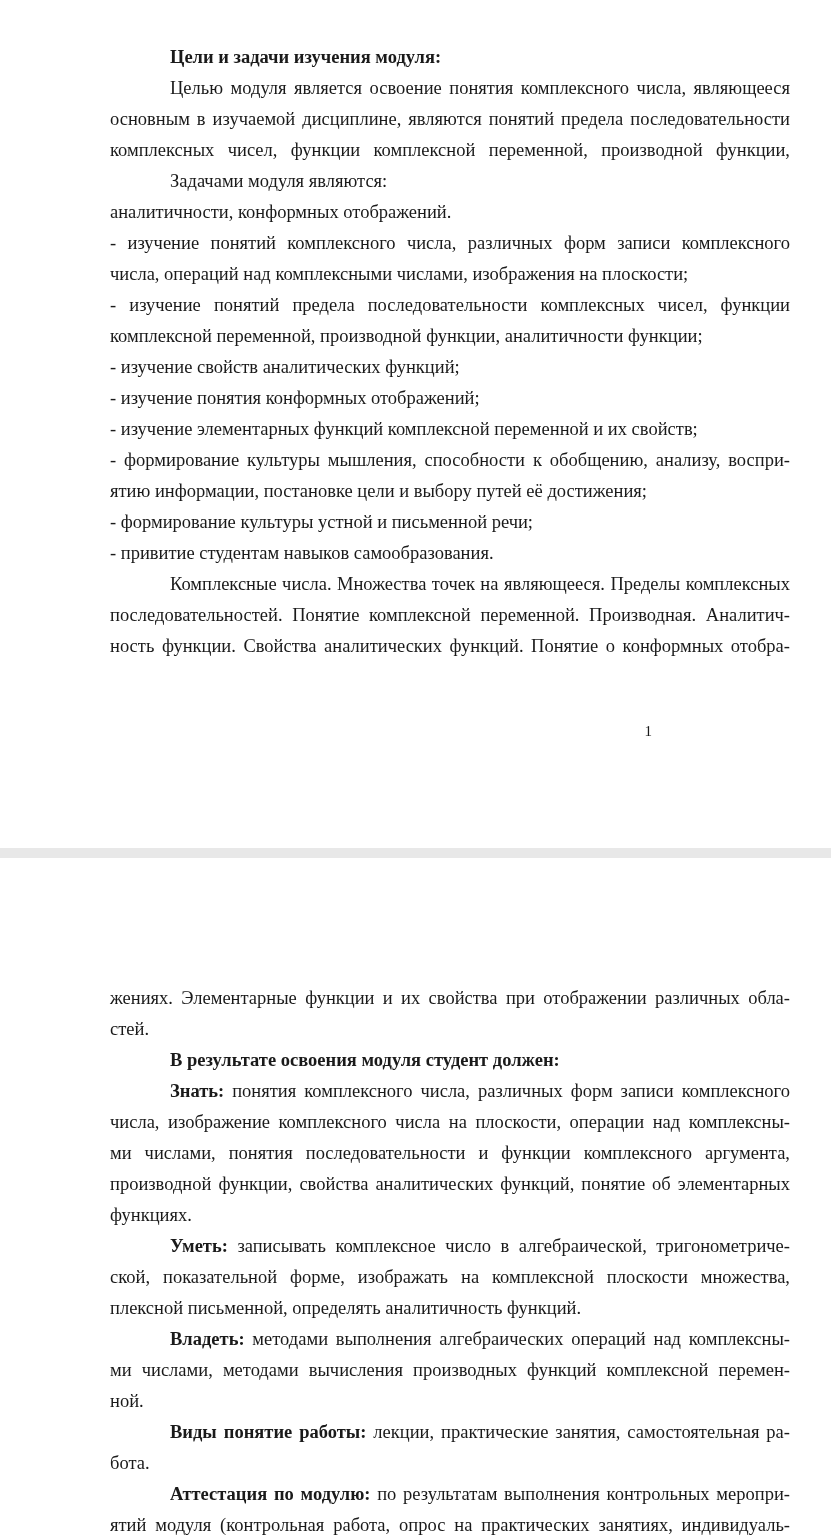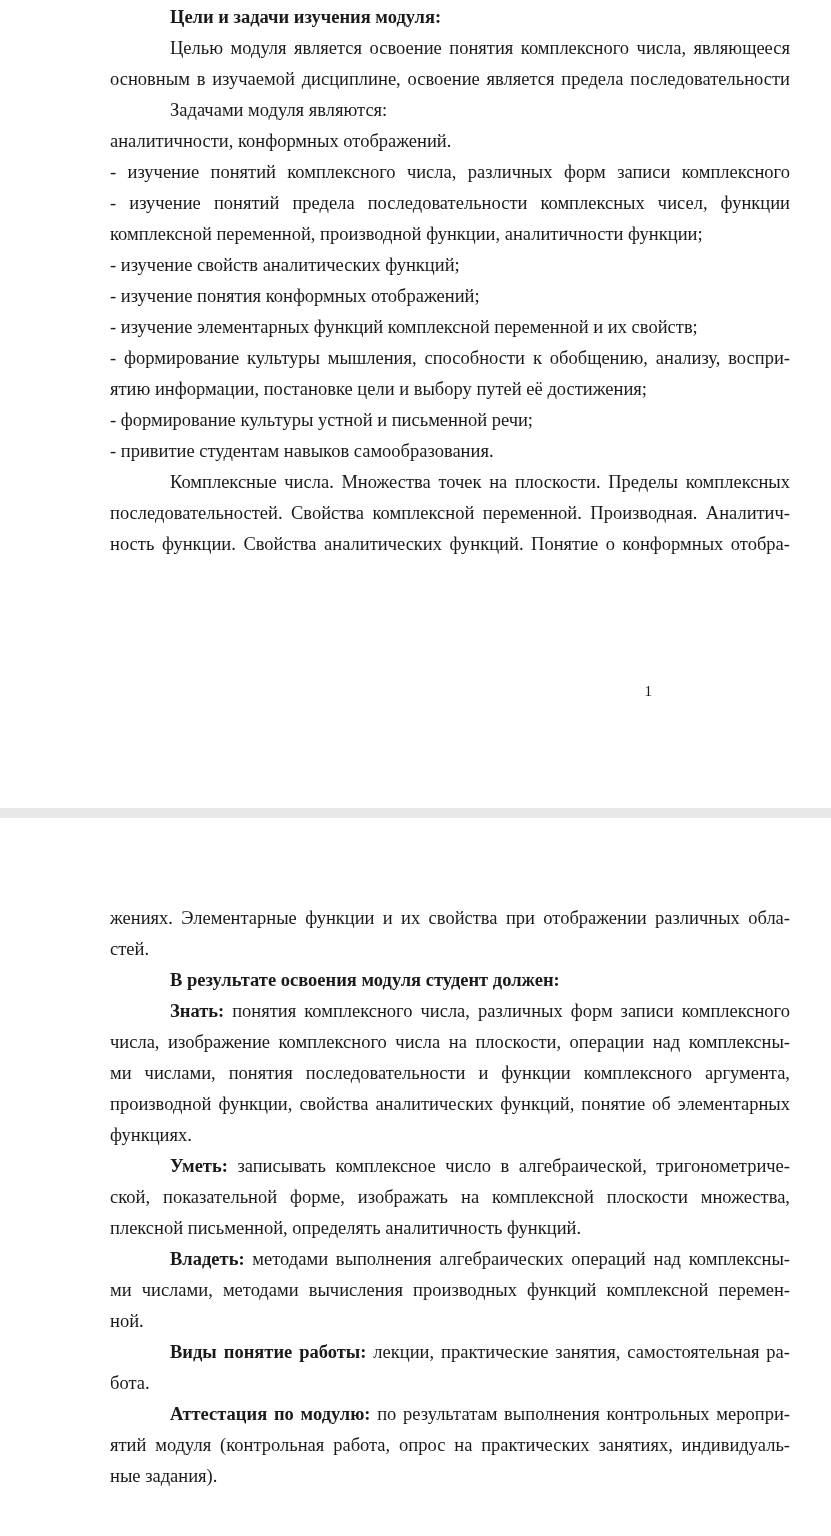--- a/index.html
+++ b/index.html
@@ -12,20 +12,21 @@
     height: 1536px;
     position: relative;
     font-family: "Liberation Serif", "DejaVu Serif", serif;
     color: #1a1a1a;
     overflow: hidden;
   }
   .page {
     position: relative;
     background: #ffffff;
     width: 690px;
+    margin-top: 40px;
   }
   .page-1 { height: 808px; }
   .page-2 { height: 718px; }
   .page-gap {
     width: 831px;
     height: 10px;
   }
   .text-column {
     position: absolute;
     left: 110px;
@@ -63,35 +64,37 @@
     line-height: 18px;
   }
 </style>
 </head>
 <body style="background: rgb(255, 255, 255); color: rgb(26, 26, 26);">
 
 <div class="page page-1">
   <div class="text-column" id="page1-lines">
       <div class="line indent"><b>Цели и задачи изучения модуля:</b></div>
       <div class="line indent justify">Целью модуля является освоение понятия комплексного числа, являющееся</div>
-      <div class="line justify">основным в изучаемой дисциплине, освоение является предела последовательности</div>
+      <div class="line justify">основным в изучаемой дисциплине, являются понятий предела последовательности</div>
+      <div class="line justify">комплексных чисел, функции комплексной переменной, производной функции,</div>
       <div class="line indent">Задачами модуля являются:</div>
       <div class="line">аналитичности, конформных отображений.</div>
       <div class="line justify">- изучение понятий комплексного числа, различных форм записи комплексного</div>
+      <div class="line">числа, операций над комплексными числами, изображения на плоскости;</div>
       <div class="line justify">- изучение понятий предела последовательности комплексных чисел, функции</div>
       <div class="line">комплексной переменной, производной функции, аналитичности функции;</div>
       <div class="line">- изучение свойств аналитических функций;</div>
       <div class="line">- изучение понятия конформных отображений;</div>
       <div class="line">- изучение элементарных функций комплексной переменной и их свойств;</div>
       <div class="line justify">- формирование культуры мышления, способности к обобщению, анализу, воспри-</div>
       <div class="line">ятию информации, постановке цели и выбору путей её достижения;</div>
       <div class="line">- формирование культуры устной и письменной речи;</div>
       <div class="line">- привитие студентам навыков самообразования.</div>
-      <div class="line indent justify">Комплексные числа. Множества точек на плоскости. Пределы комплексных</div>
-      <div class="line justify">последовательностей. Свойства комплексной переменной. Производная. Аналитич-</div>
+      <div class="line indent justify">Комплексные числа. Множества точек на являющееся. Пределы комплексных</div>
+      <div class="line justify">последовательностей. Понятие комплексной переменной. Производная. Аналитич-</div>
       <div class="line justify">ность функции. Свойства аналитических функций. Понятие о конформных отобра-</div>
     </div>
   <div class="page-number">1</div>
 </div>
 
 <div class="page-gap" id="page-gap" style="background: rgb(232, 232, 232);"></div>
 
 <div class="page page-2">
   <div class="text-column" id="page2-lines">
       <div class="line justify">жениях. Элементарные функции и их свойства при отображении различных обла-</div>

